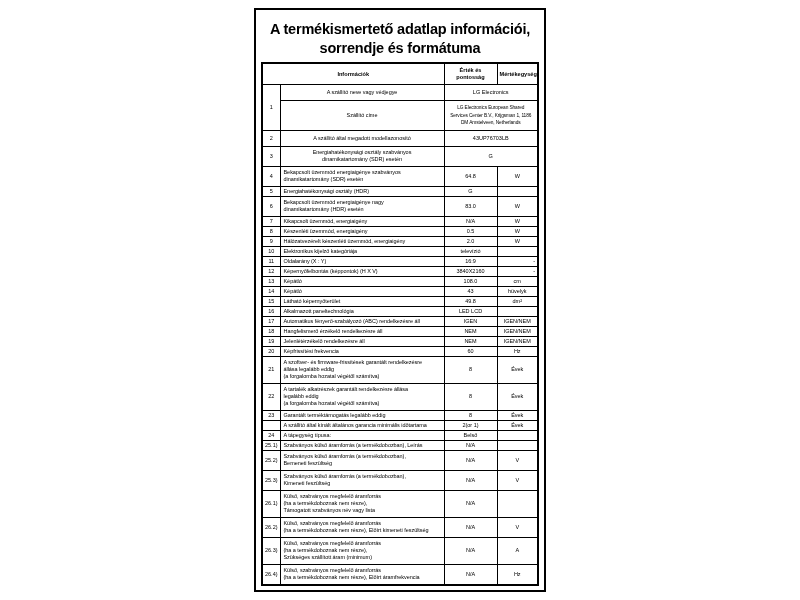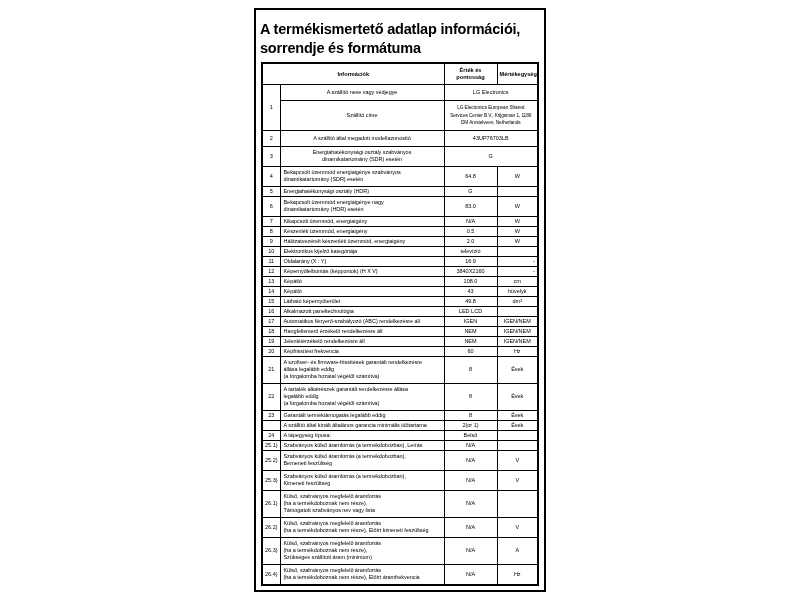--- a/index.html
+++ b/index.html
@@ -1,21 +1,21 @@
 <!DOCTYPE html>
 <html><head>
 <meta charset="utf-8">
 <style>
   html,body{margin:0;padding:0;background:#ffffff;}
   .page{position:relative;width:800px;height:600px;background:#ffffff;overflow:hidden;
         font-family:"Liberation Sans",sans-serif;color:#000;}
   .card{position:absolute;left:254px;top:8px;width:288px;height:580px;
         border:2px solid #000;background:#fff;overflow:hidden;}
   .title{margin:10px 4px 4px;font-weight:bold;font-size:14.5px;line-height:19px;
-         white-space:pre-line;letter-spacing:-0.2px;color:#000;}
+         text-align:center;white-space:pre-line;letter-spacing:-0.2px;color:#000;}
   table.sheet{width:276px;margin:3px auto 0;border-collapse:collapse;border:2px solid #000;
               table-layout:fixed;}
   .sheet th,.sheet td{border:1px solid #000;padding:1px 2px;font-size:5.5px;line-height:7px;
               color:#000;vertical-align:middle;overflow:hidden;}
   .sheet th{font-weight:bold;text-align:center;padding:3px 2px;white-space:pre-line;font-size:5.6px;}
   td.num{text-align:center;}
   td.label{text-align:left;white-space:pre-line;padding-left:3px;letter-spacing:-0.05px;}
   td.label.center{text-align:center;padding-left:2px;}
   td.val{text-align:center;white-space:pre-line;}
   td.unit{text-align:center;}

